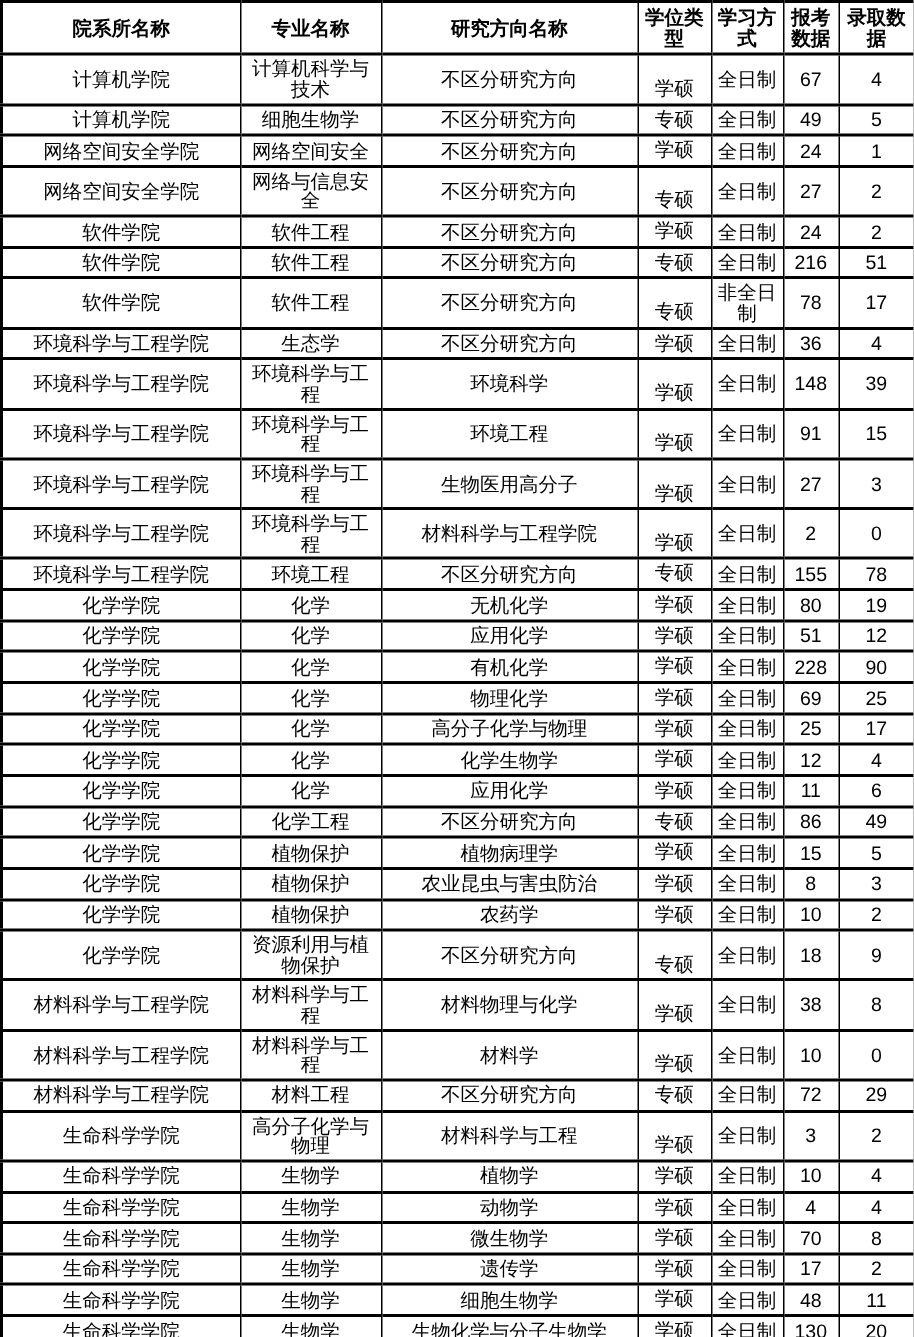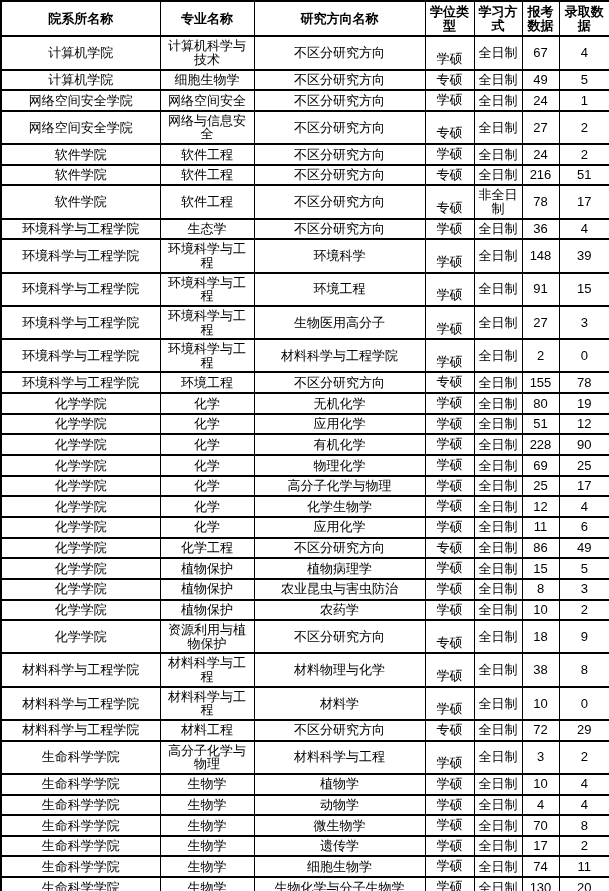--- a/index.html
+++ b/index.html
@@ -359,21 +359,21 @@
         <td data-name="cell">全日制</td>
         <td data-name="cell">17</td>
         <td data-name="cell">2</td>
       </tr>
       <tr data-name="table-row">
         <td data-name="cell">生命科学学院</td>
         <td data-name="cell">生物学</td>
         <td data-name="cell">细胞生物学</td>
         <td data-name="cell">学硕</td>
         <td data-name="cell">全日制</td>
-        <td data-name="cell">74</td>
+        <td data-name="cell">48</td>
         <td data-name="cell">11</td>
       </tr>
       <tr data-name="table-row">
         <td data-name="cell">生命科学学院</td>
         <td data-name="cell">生物学</td>
         <td data-name="cell">生物化学与分子生物学</td>
         <td data-name="cell">学硕</td>
         <td data-name="cell">全日制</td>
         <td data-name="cell">130</td>
         <td data-name="cell">20</td>

